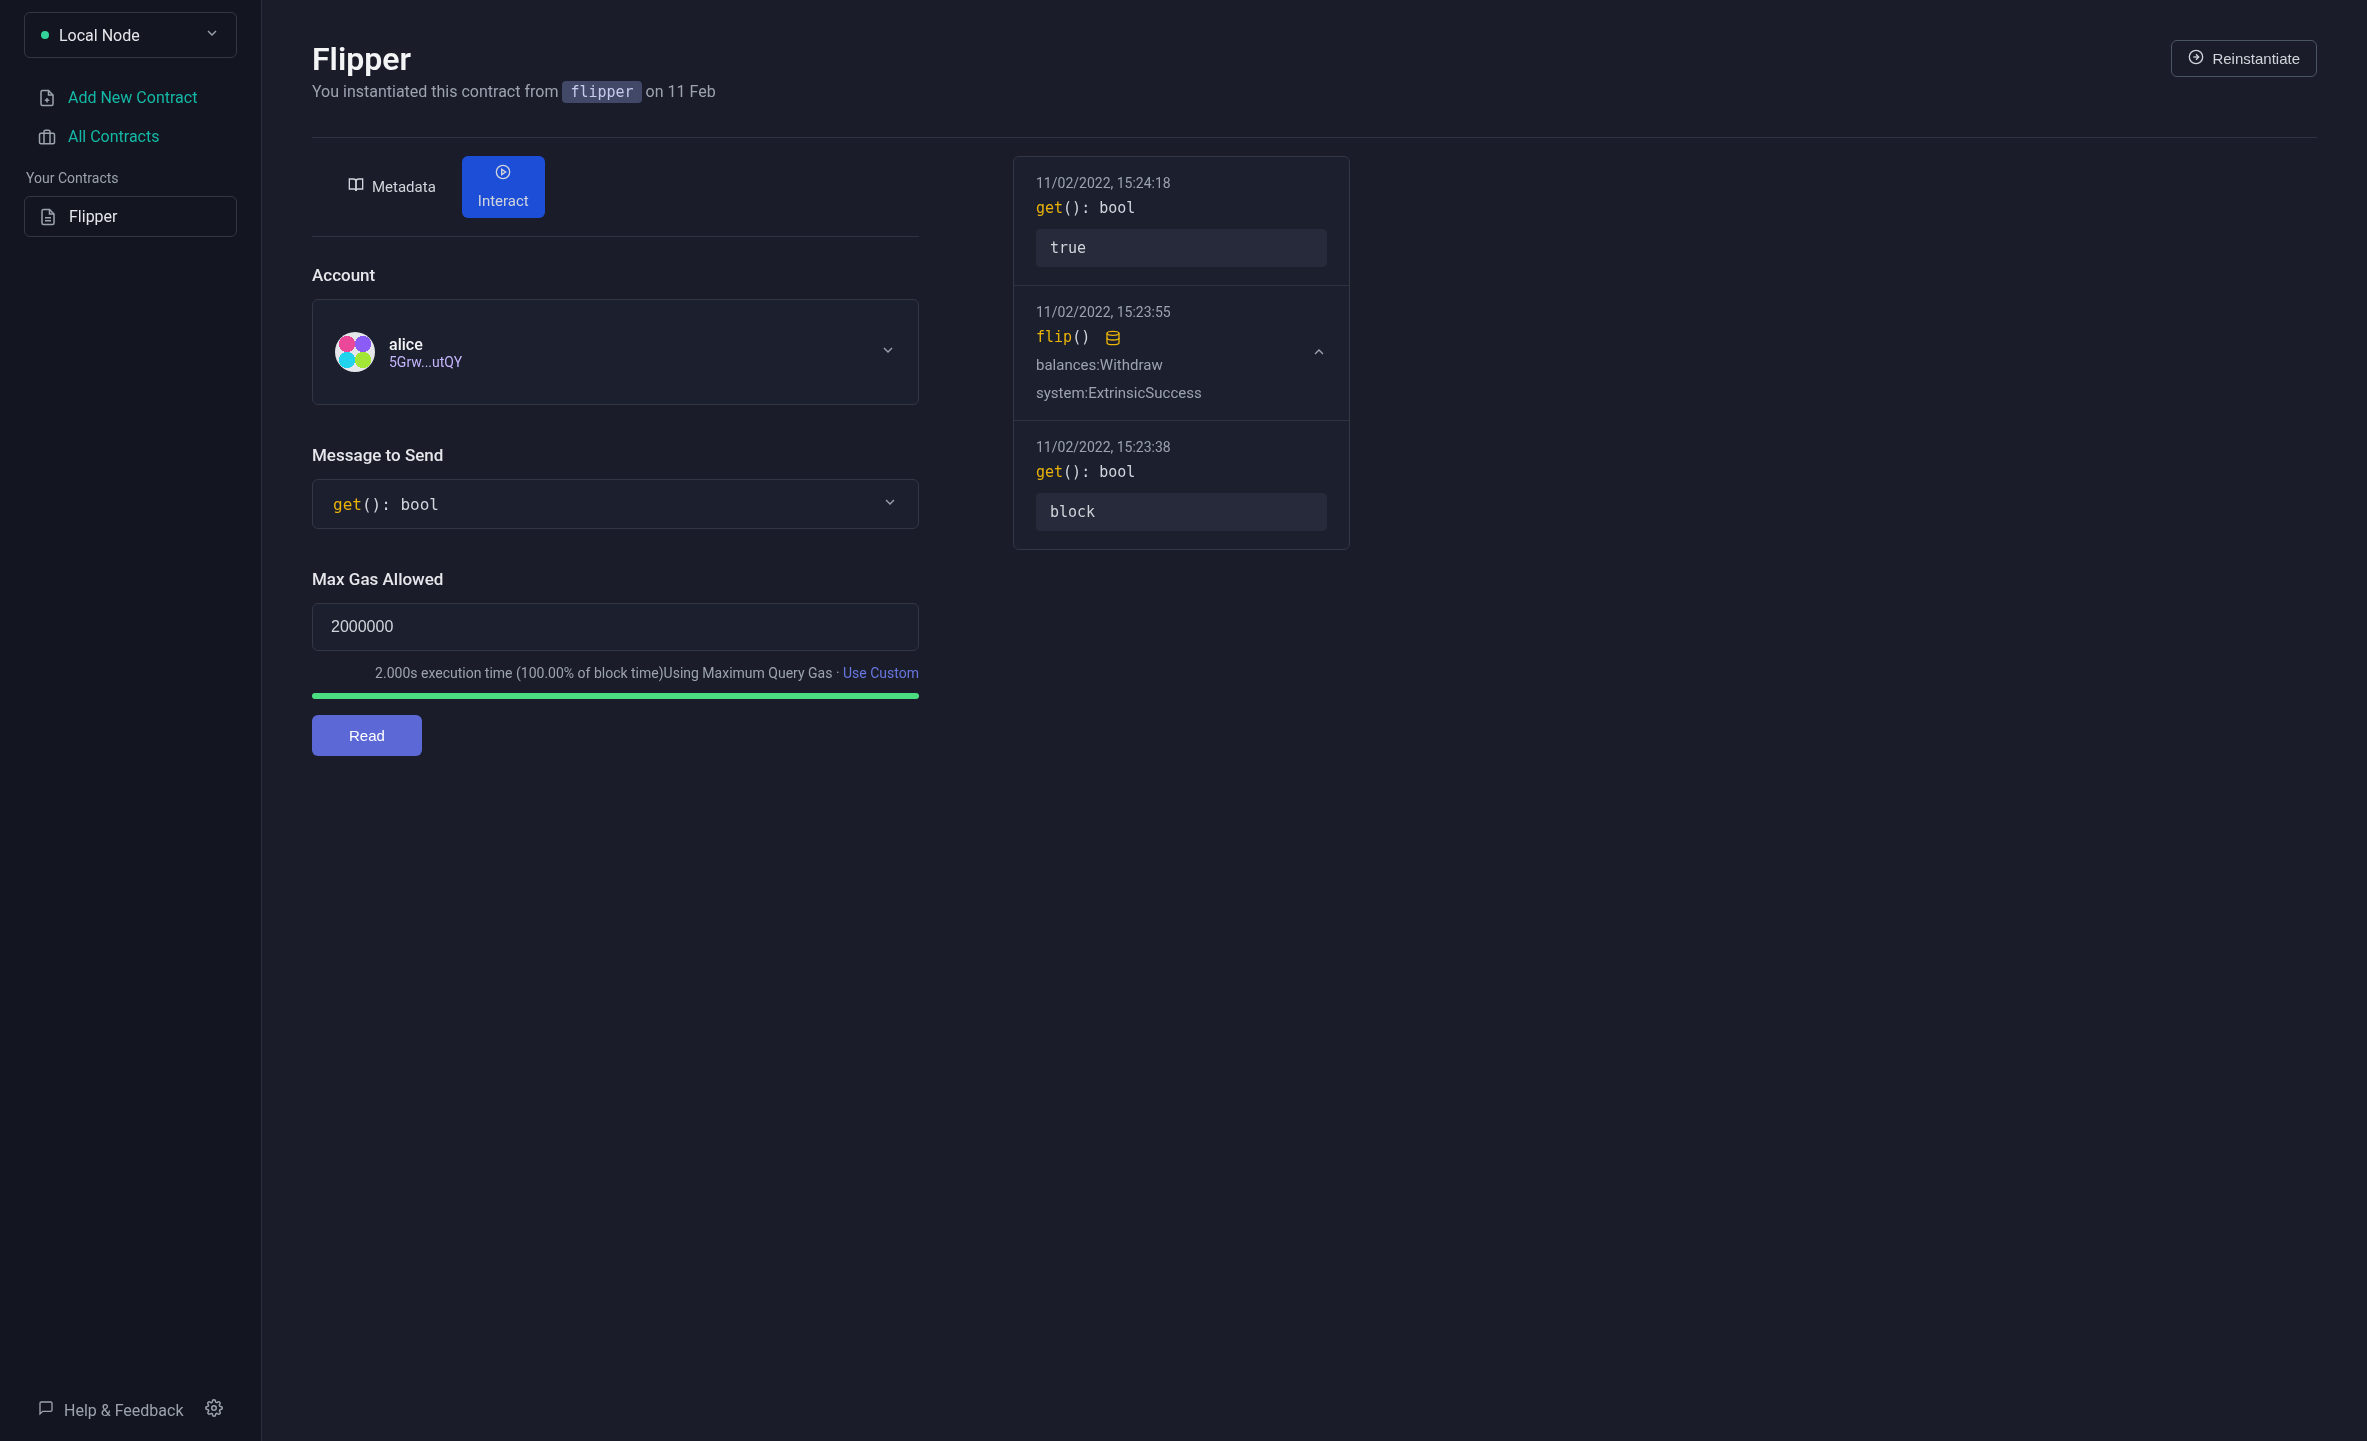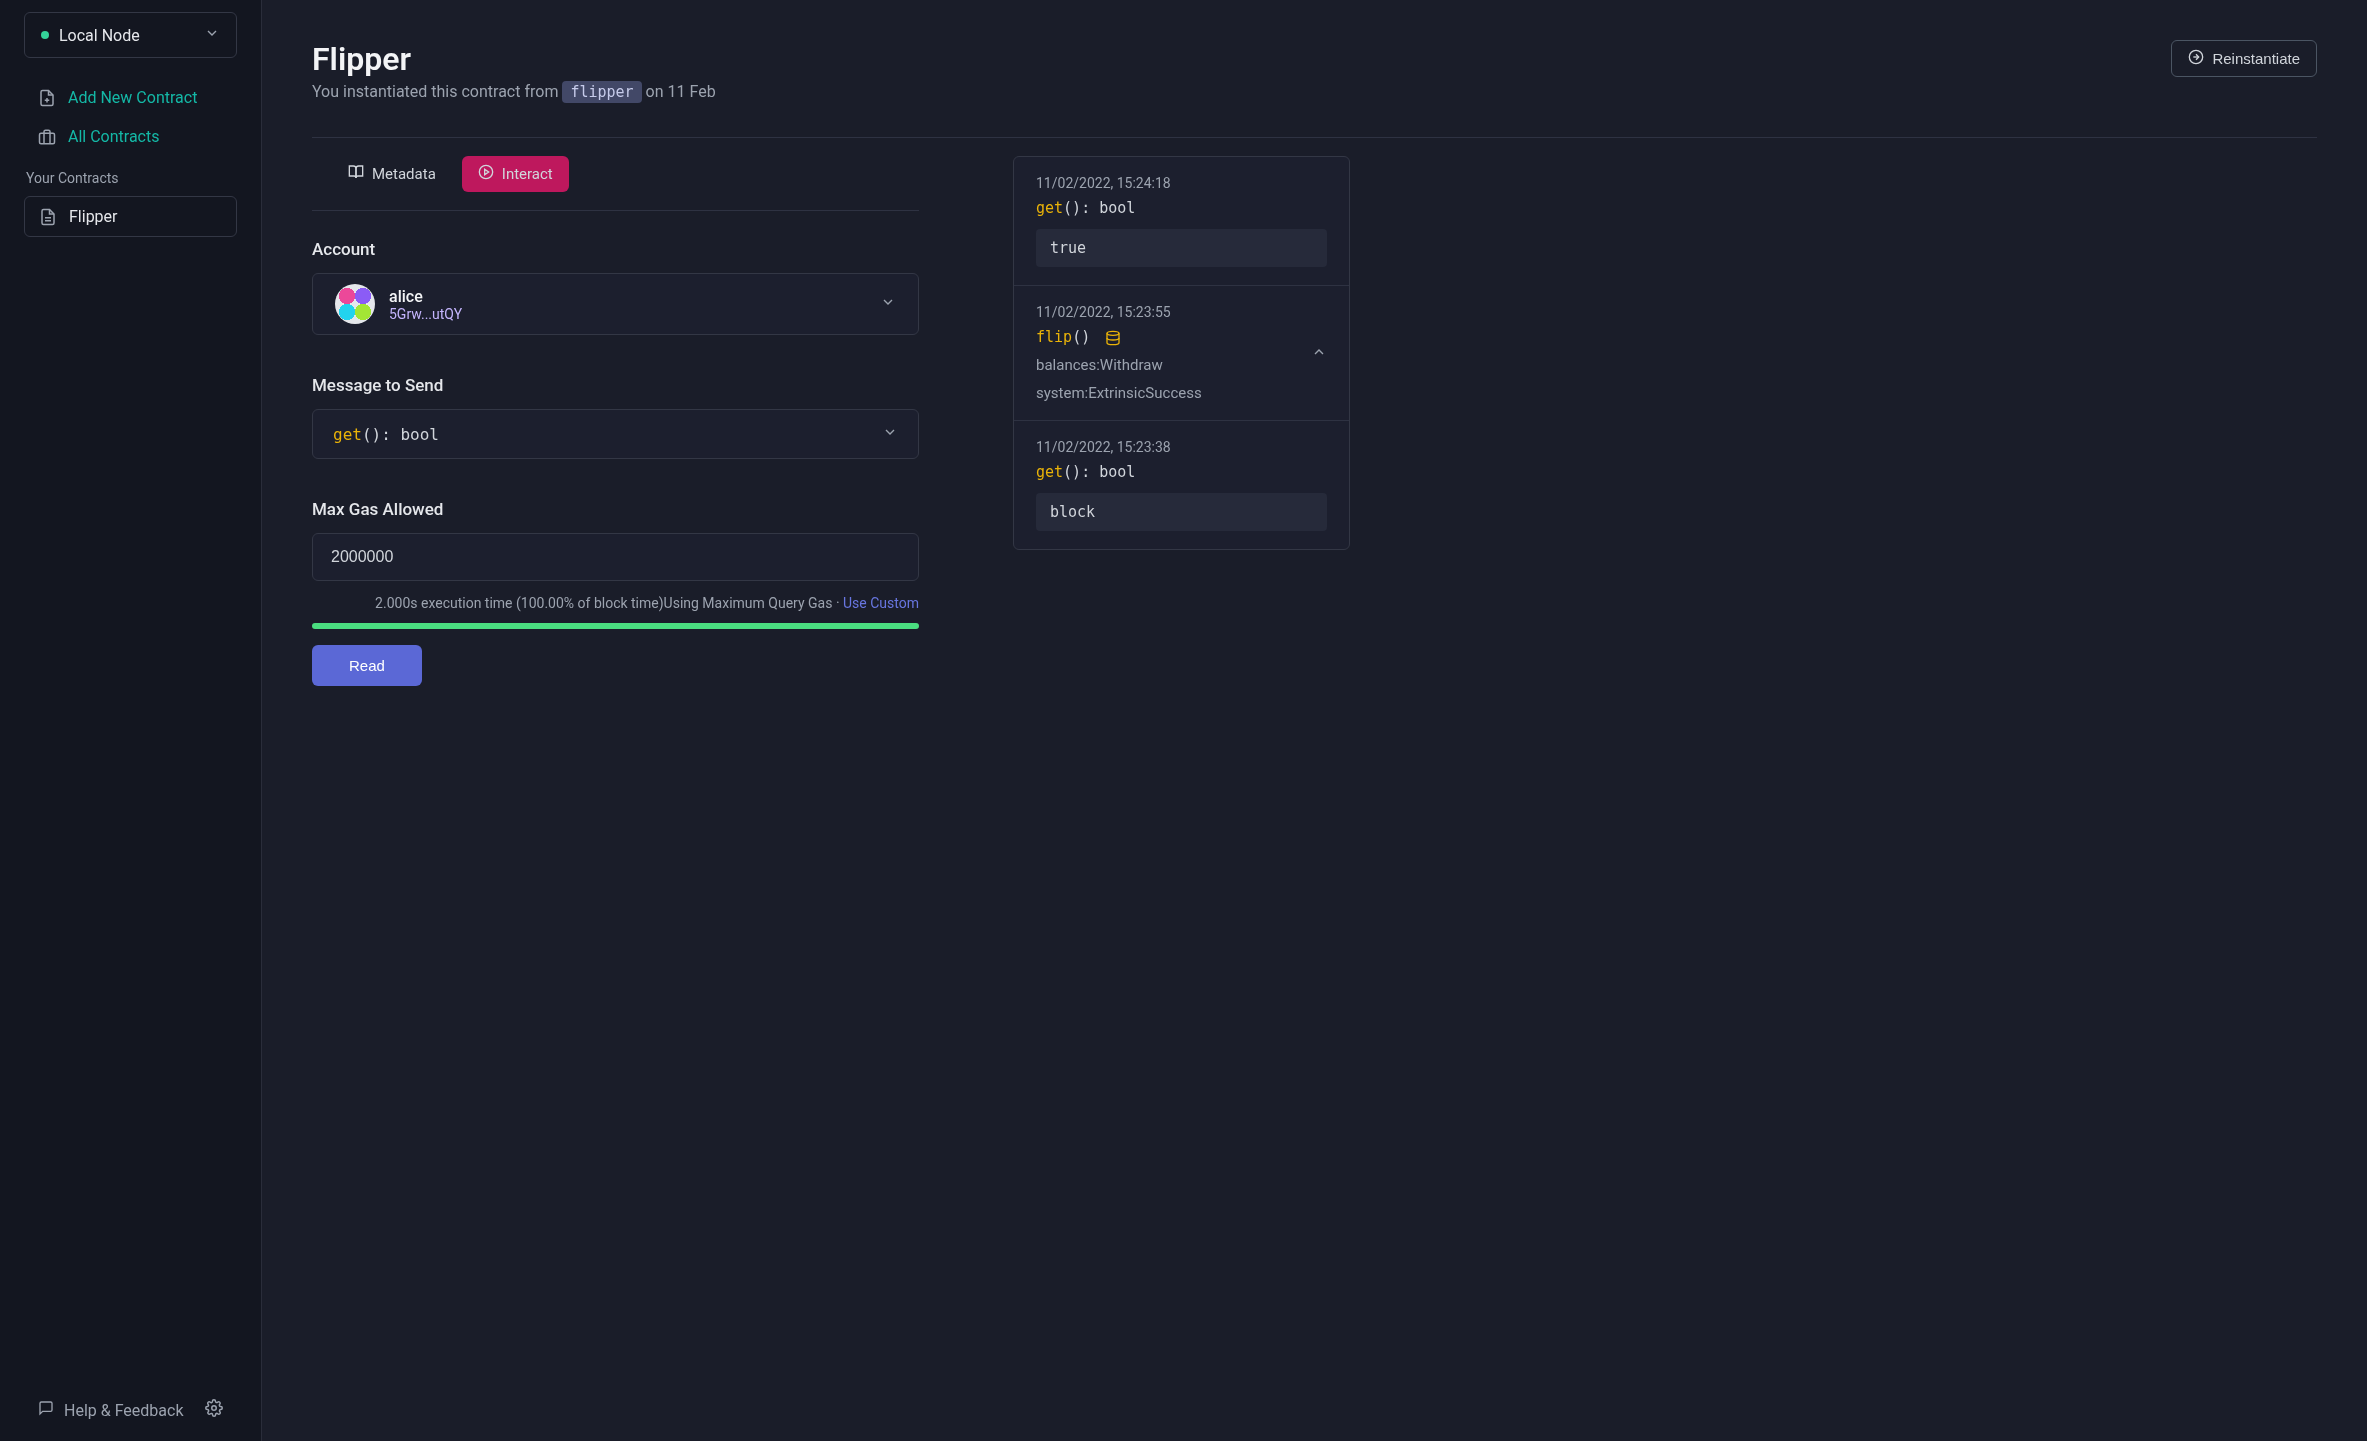--- a/index.html
+++ b/index.html
@@ -114,30 +114,30 @@
   .tab {
     display: flex;
     align-items: center;
     gap: 8px;
     padding: 8px 16px;
     border-radius: 6px;
     color: #d1d5db;
     cursor: pointer;
     font-size: 15px;
   }
-  .tab.active { background: #be185d; }
+  .tab.active { background: #1d4ed8; flex-direction: column; }
 
   .field-label { color: #e5e7eb; font-weight: 500; margin-bottom: 14px; font-size: 17px; }
   .select-box {
     display: flex;
     align-items: center;
     justify-content: space-between;
     border: 1px solid #333745;
     border-radius: 6px;
-    padding: 10px 22px;
+    padding: 32px 22px;
     background: #1c1f2e;
     cursor: pointer;
   }
   .account-left { display: flex; align-items: center; gap: 14px; }
   .avatar {
     width: 40px; height: 40px; border-radius: 50%;
     background: radial-gradient(circle at 30% 30%, #ec4899 20%, transparent 20%),
                 radial-gradient(circle at 70% 30%, #8b5cf6 20%, transparent 20%),
                 radial-gradient(circle at 30% 70%, #22d3ee 20%, transparent 20%),
                 radial-gradient(circle at 70% 70%, #a3e635 20%, transparent 20%),

